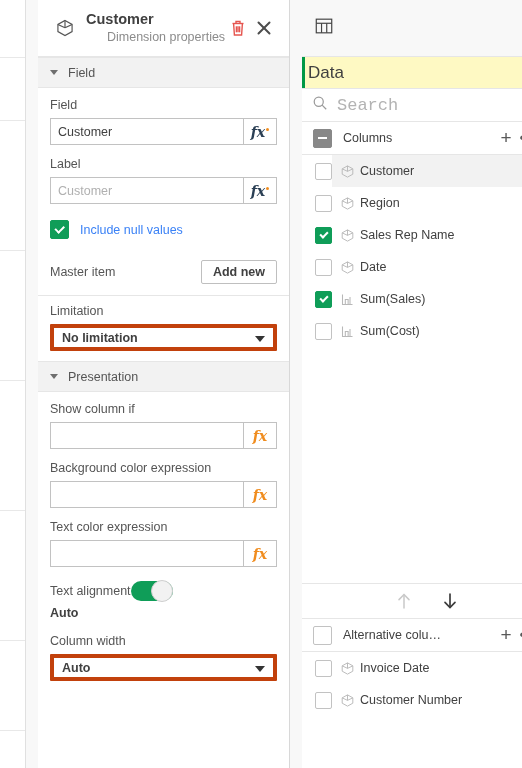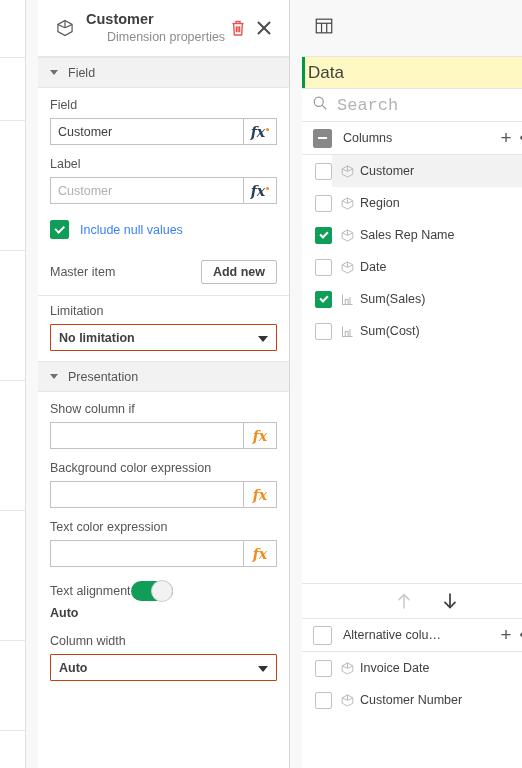--- a/index.html
+++ b/index.html
@@ -122,21 +122,21 @@
   .row-between .rb-label { font-size: 12.5px; color: #555; }
   .btn-outline {
     border: 1px solid #bfbfbf; background: #fff; border-radius: 2px;
     font-size: 12.5px; color: #404040; font-weight: bold;
     padding: 4px 11px; cursor: pointer;
     font-family: "Liberation Sans", sans-serif;
   }
 
   .select-box {
     position: relative; height: 27px;
-    border: 1px solid #c2410c; background: #fff; border-radius: 1px;
+    border: 4px solid #c2410c; background: #fff; border-radius: 1px;
     display: flex; align-items: center; padding: 0 8px 0 8px;
     font-size: 12.5px; color: #404040; font-weight: bold;
     cursor: pointer;
   }
   .select-box .sel-caret {
     position: absolute; right: 8px; top: 50%; margin-top: -2px;
     width: 0; height: 0;
     border-left: 5px solid transparent; border-right: 5px solid transparent;
     border-top: 6px solid #333;
   }

